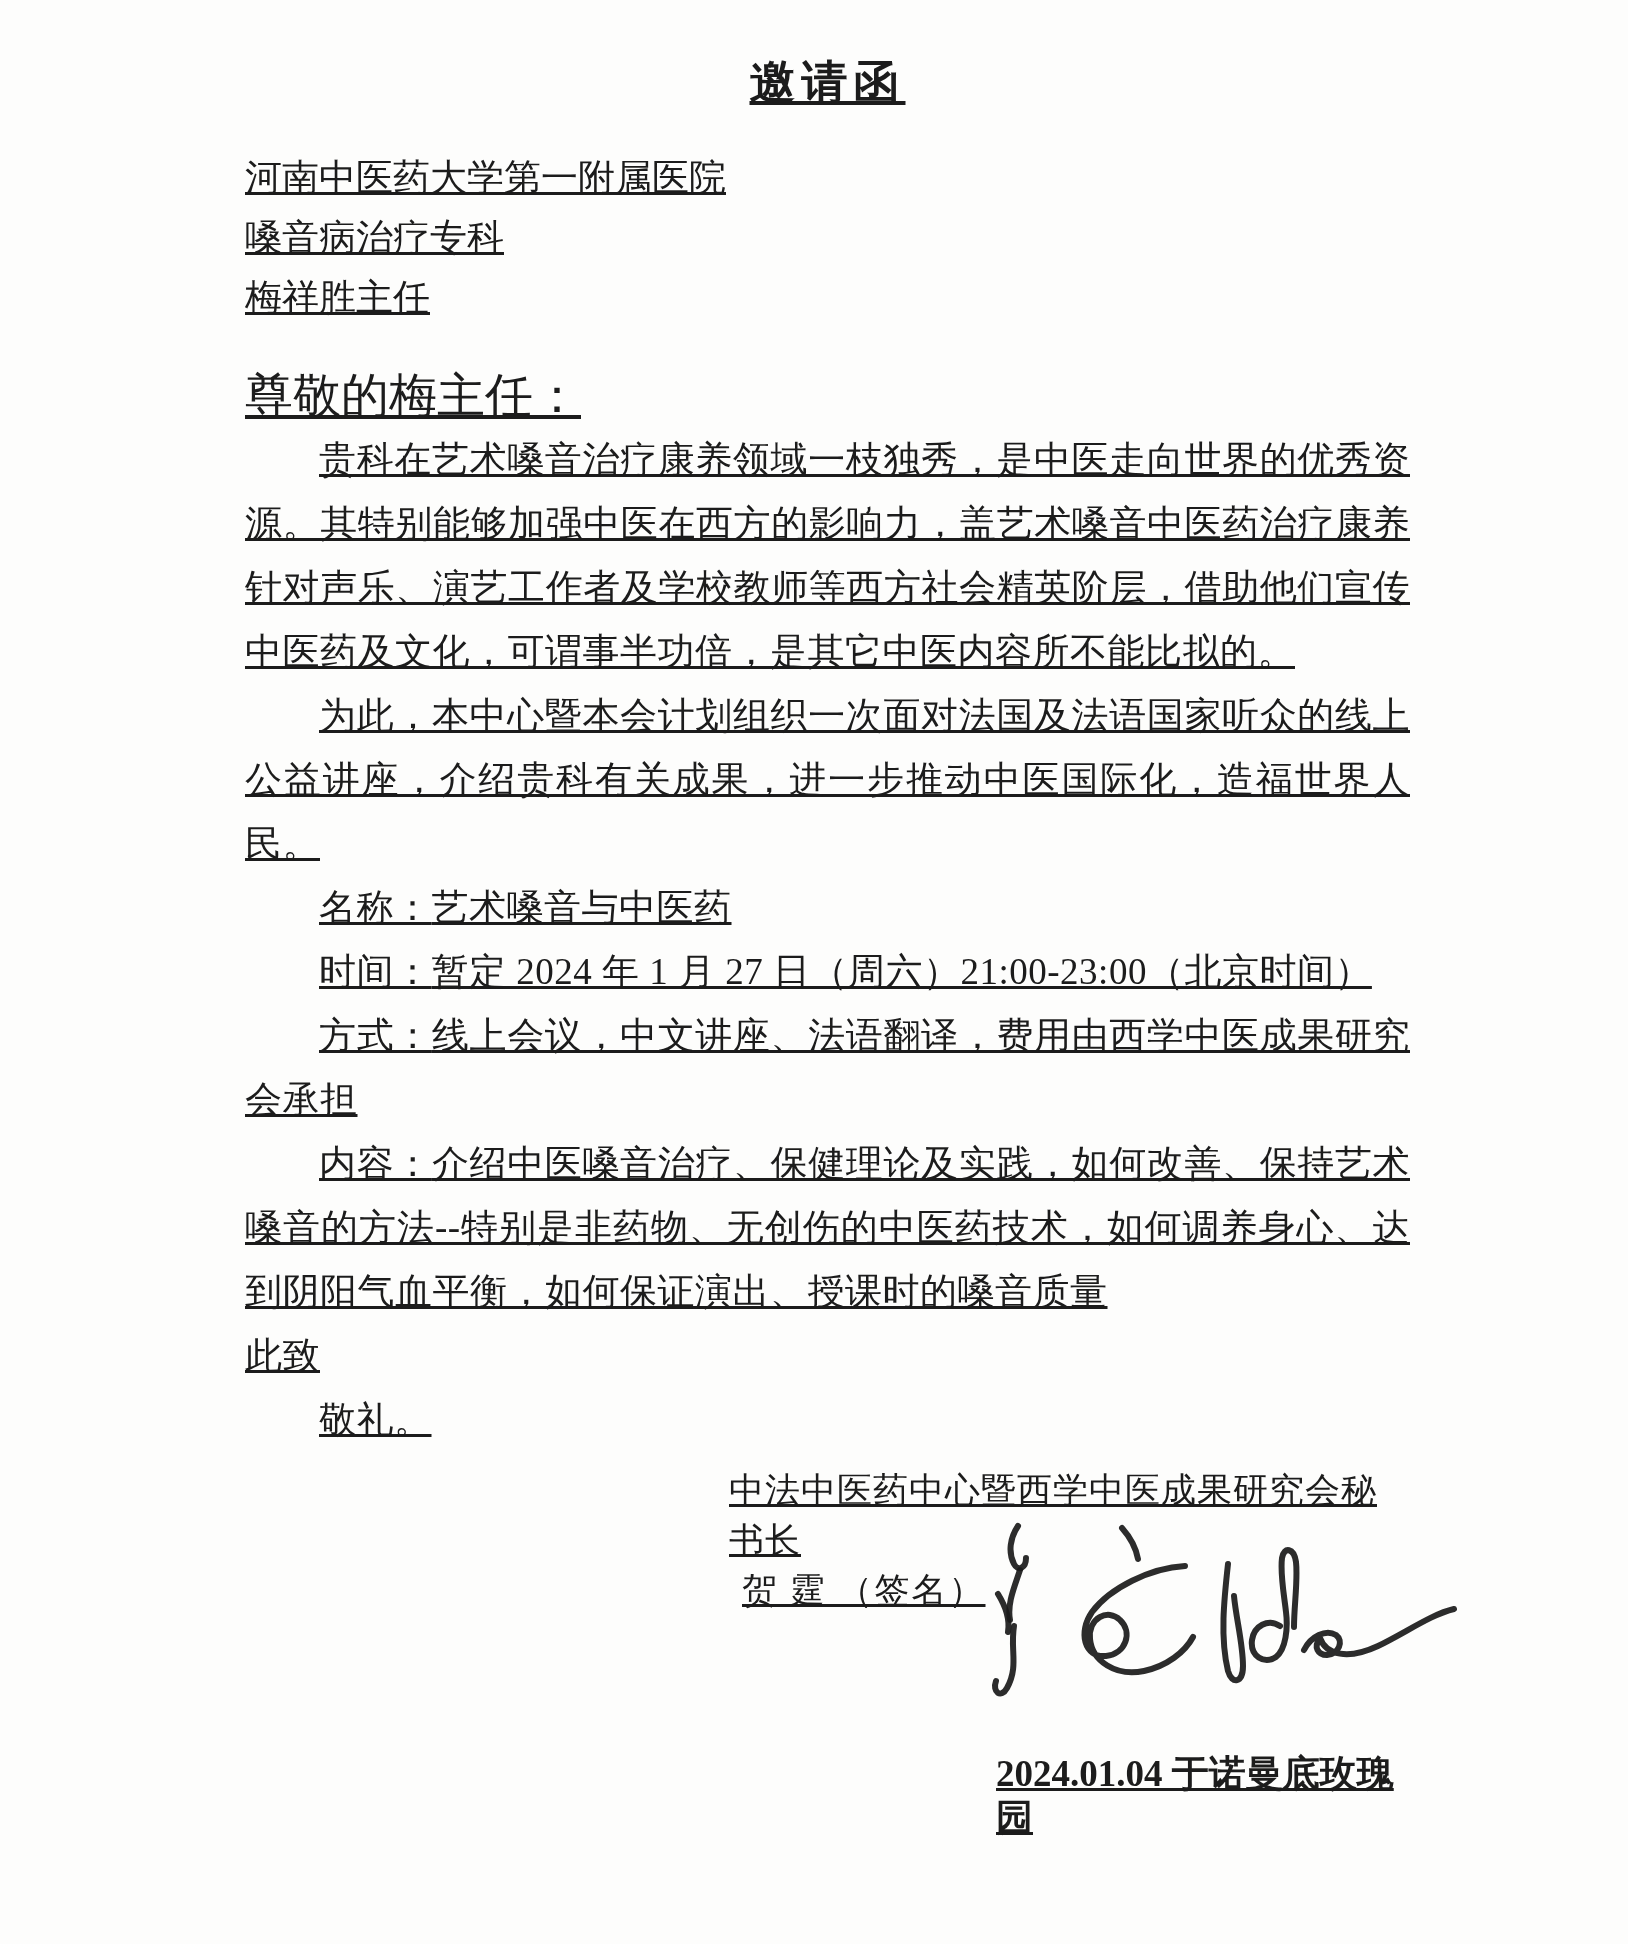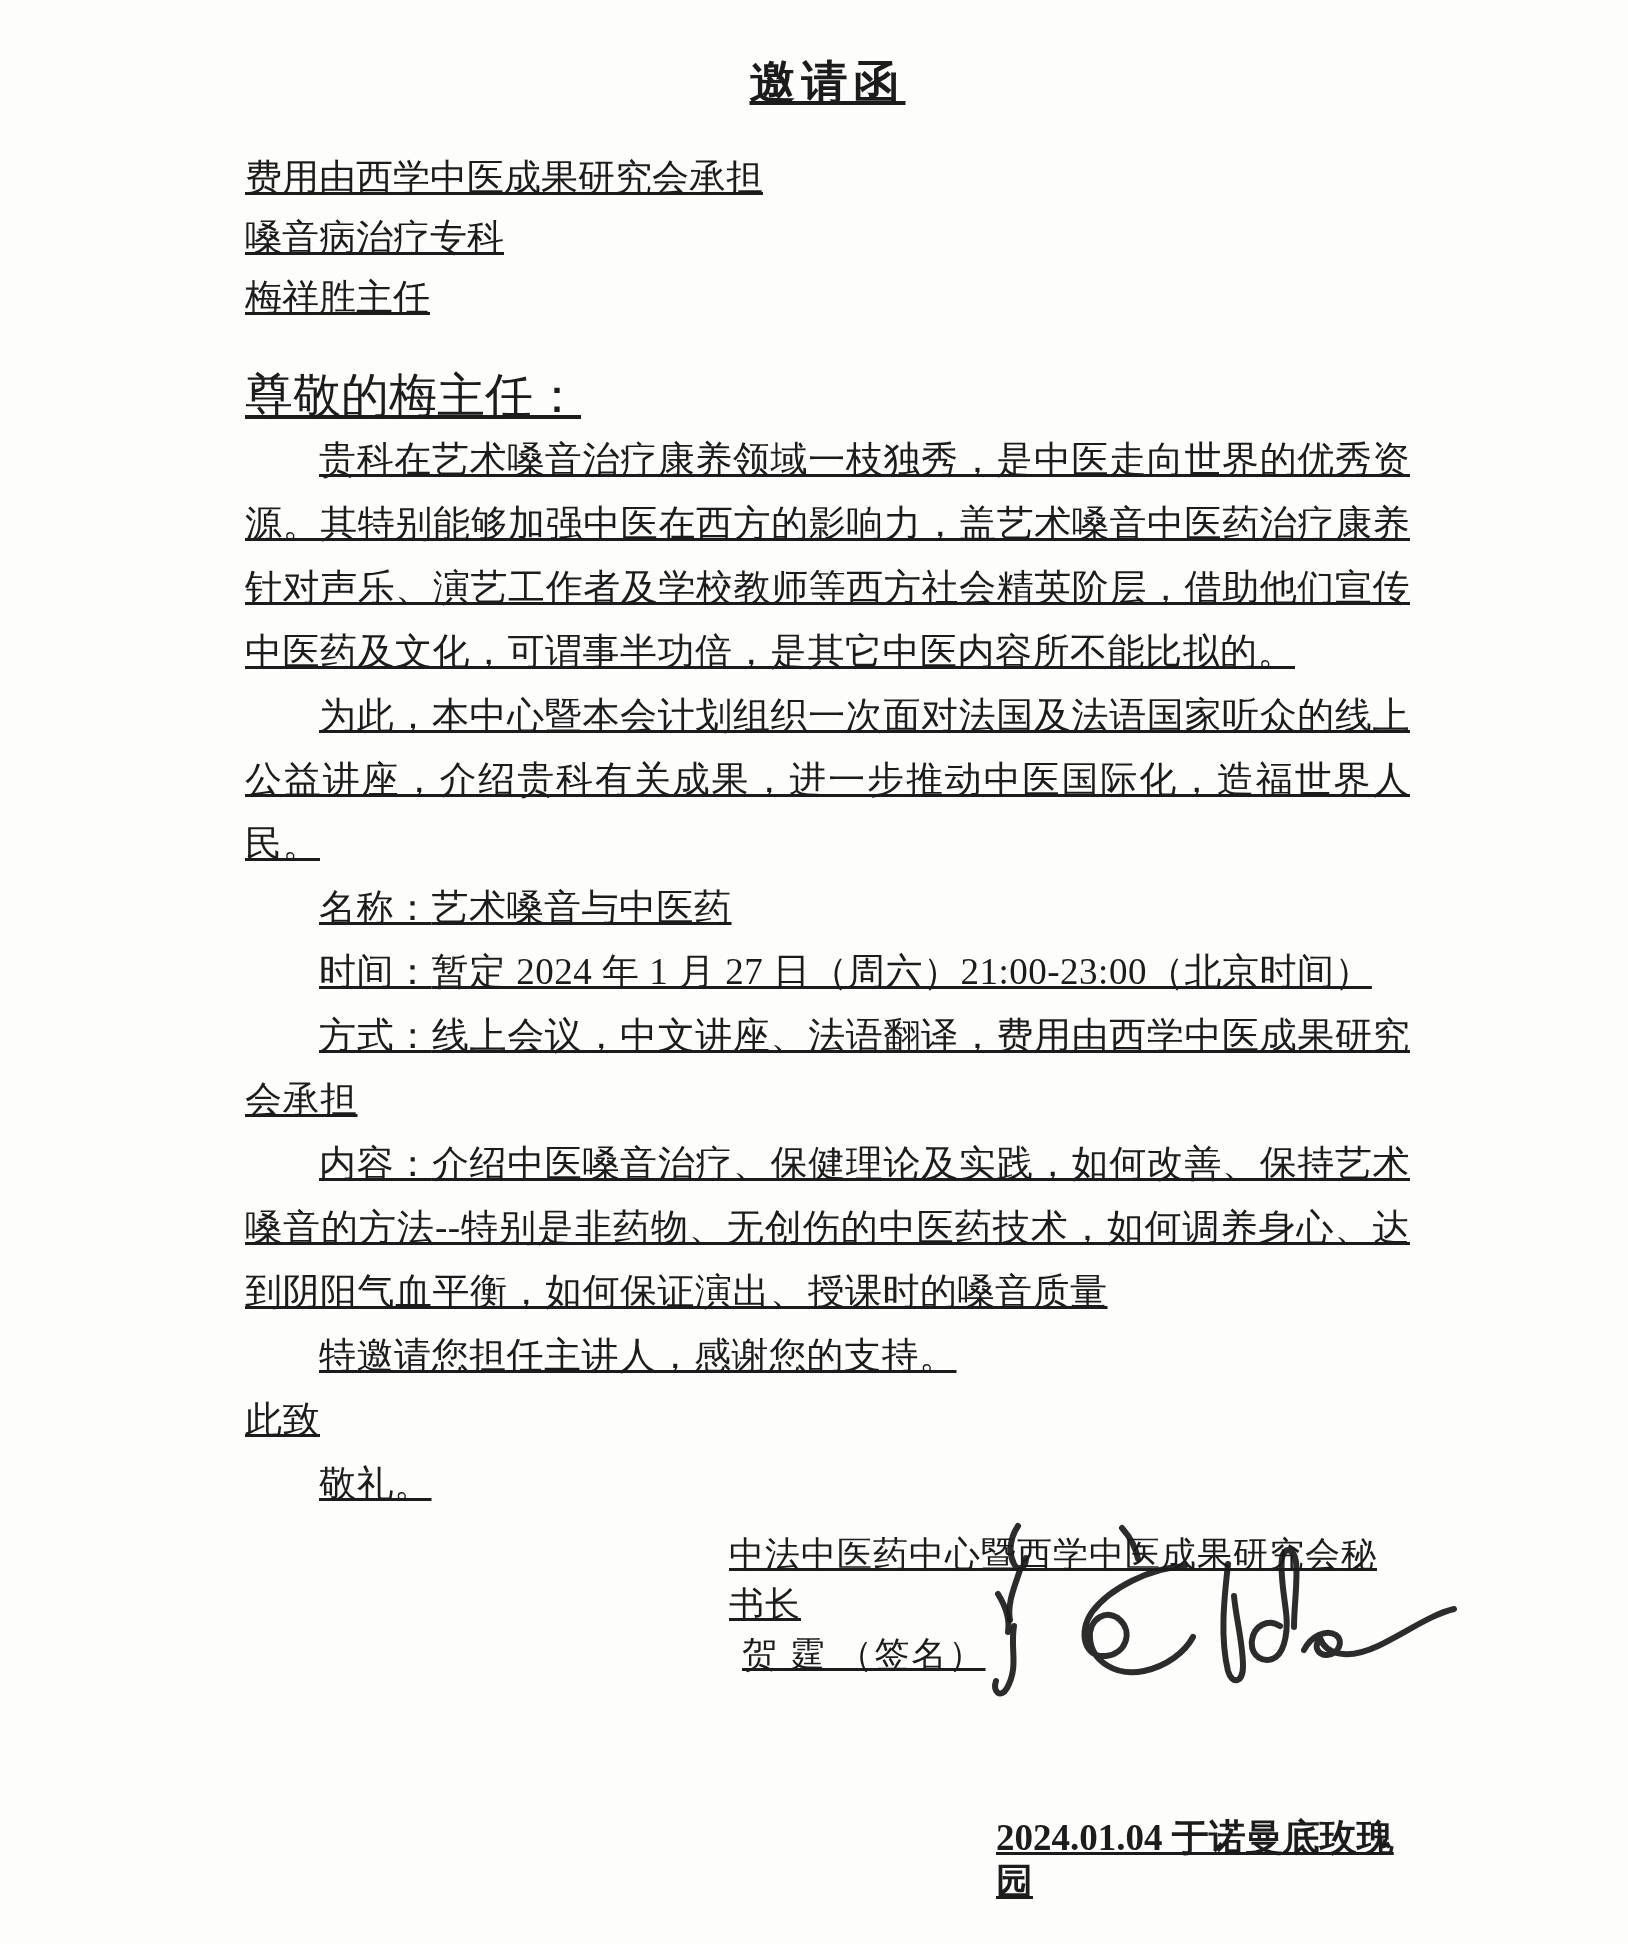--- a/index.html
+++ b/index.html
@@ -72,36 +72,35 @@
   }
 </style>
 </head>
 <body>
 
 <div class="page">
 
   <h1 class="doc-title">邀请函</h1>
 
   <div class="recipient">
-    <div>费用由西学中医成果研究会承担</div>
+    <div>河南中医药大学第一附属医院</div>
     <div>嗓音病治疗专科</div>
     <div>梅祥胜主任</div>
   </div>
 
   <p class="salutation">尊敬的梅主任：</p>
 
   <p class="para indent">贵科在艺术嗓音治疗康养领域一枝独秀，是中医走向世界的优秀资源。其特别能够加强中医在西方的影响力，盖艺术嗓音中医药治疗康养针对声乐、演艺工作者及学校教师等西方社会精英阶层，借助他们宣传中医药及文化，可谓事半功倍，是其它中医内容所不能比拟的。</p>
   <p class="para indent">为此，本中心暨本会计划组织一次面对法国及法语国家听众的线上公益讲座，介绍贵科有关成果，进一步推动中医国际化，造福世界人民。</p>
 
   <p class="para indent"><span>名称：</span><span>艺术嗓音与中医药</span></p>
   <p class="para indent"><span>时间：</span><span>暂定 2024 年 1 月 27 日（周六）21:00-23:00（北京时间）</span></p>
   <p class="para indent"><span>方式：</span><span>线上会议，中文讲座、法语翻译，费用由西学中医成果研究会承担</span></p>
   <p class="para indent"><span>内容：</span><span>介绍中医嗓音治疗、保健理论及实践，如何改善、保持艺术嗓音的方法--特别是非药物、无创伤的中医药技术，如何调养身心、达到阴阳气血平衡，如何保证演出、授课时的嗓音质量</span></p>
 
-  <p class="para indent">特邀请您担任主讲人，感谢您的支持。</p>
   <p class="para">此致</p>
   <p class="para indent">敬礼。</p>
 
   <div>
     <p class="sig-org">中法中医药中心暨西学中医成果研究会秘书长</p>
     <p class="sig-name">贺 霆 （签名）</p>
   </div>
 
   <svg class="signature-svg" viewBox="0 0 500 215" xmlns="http://www.w3.org/2000/svg">
 

